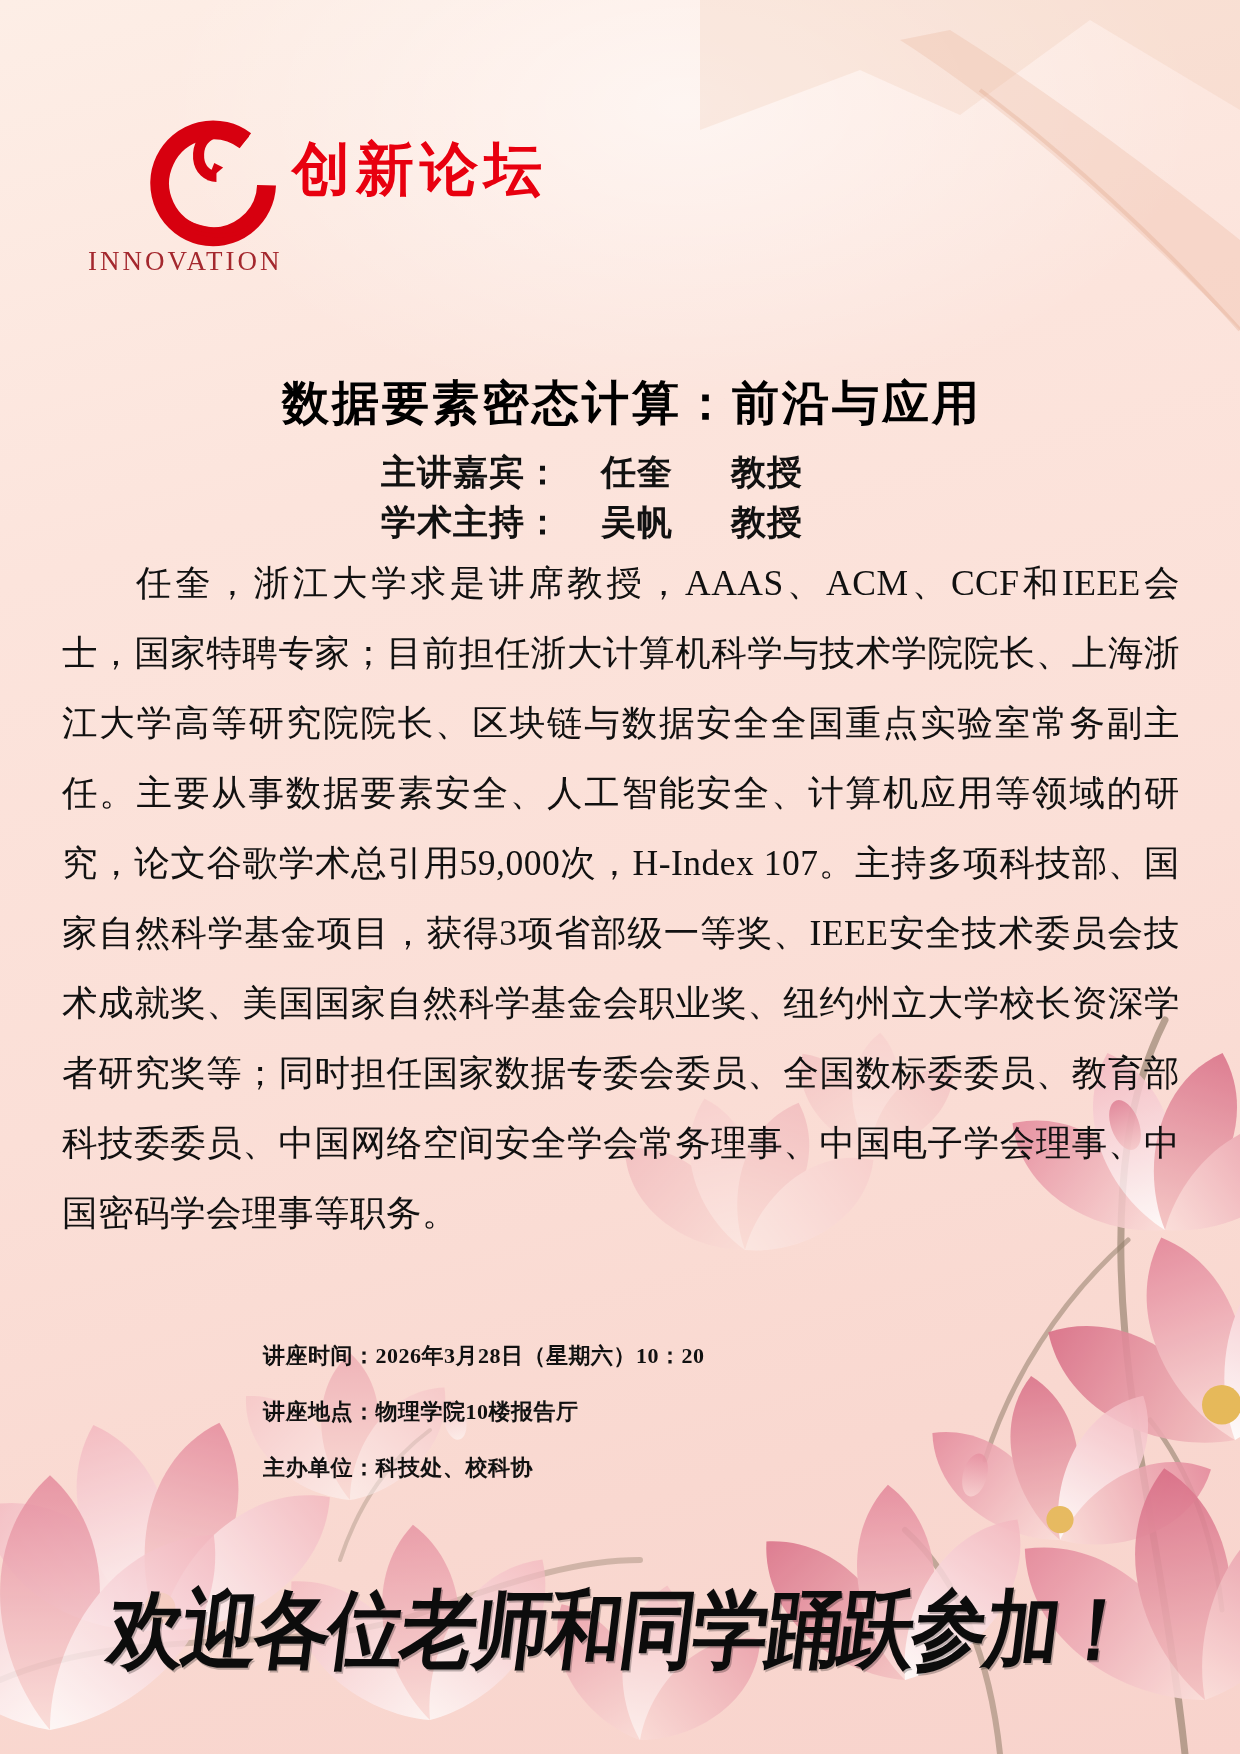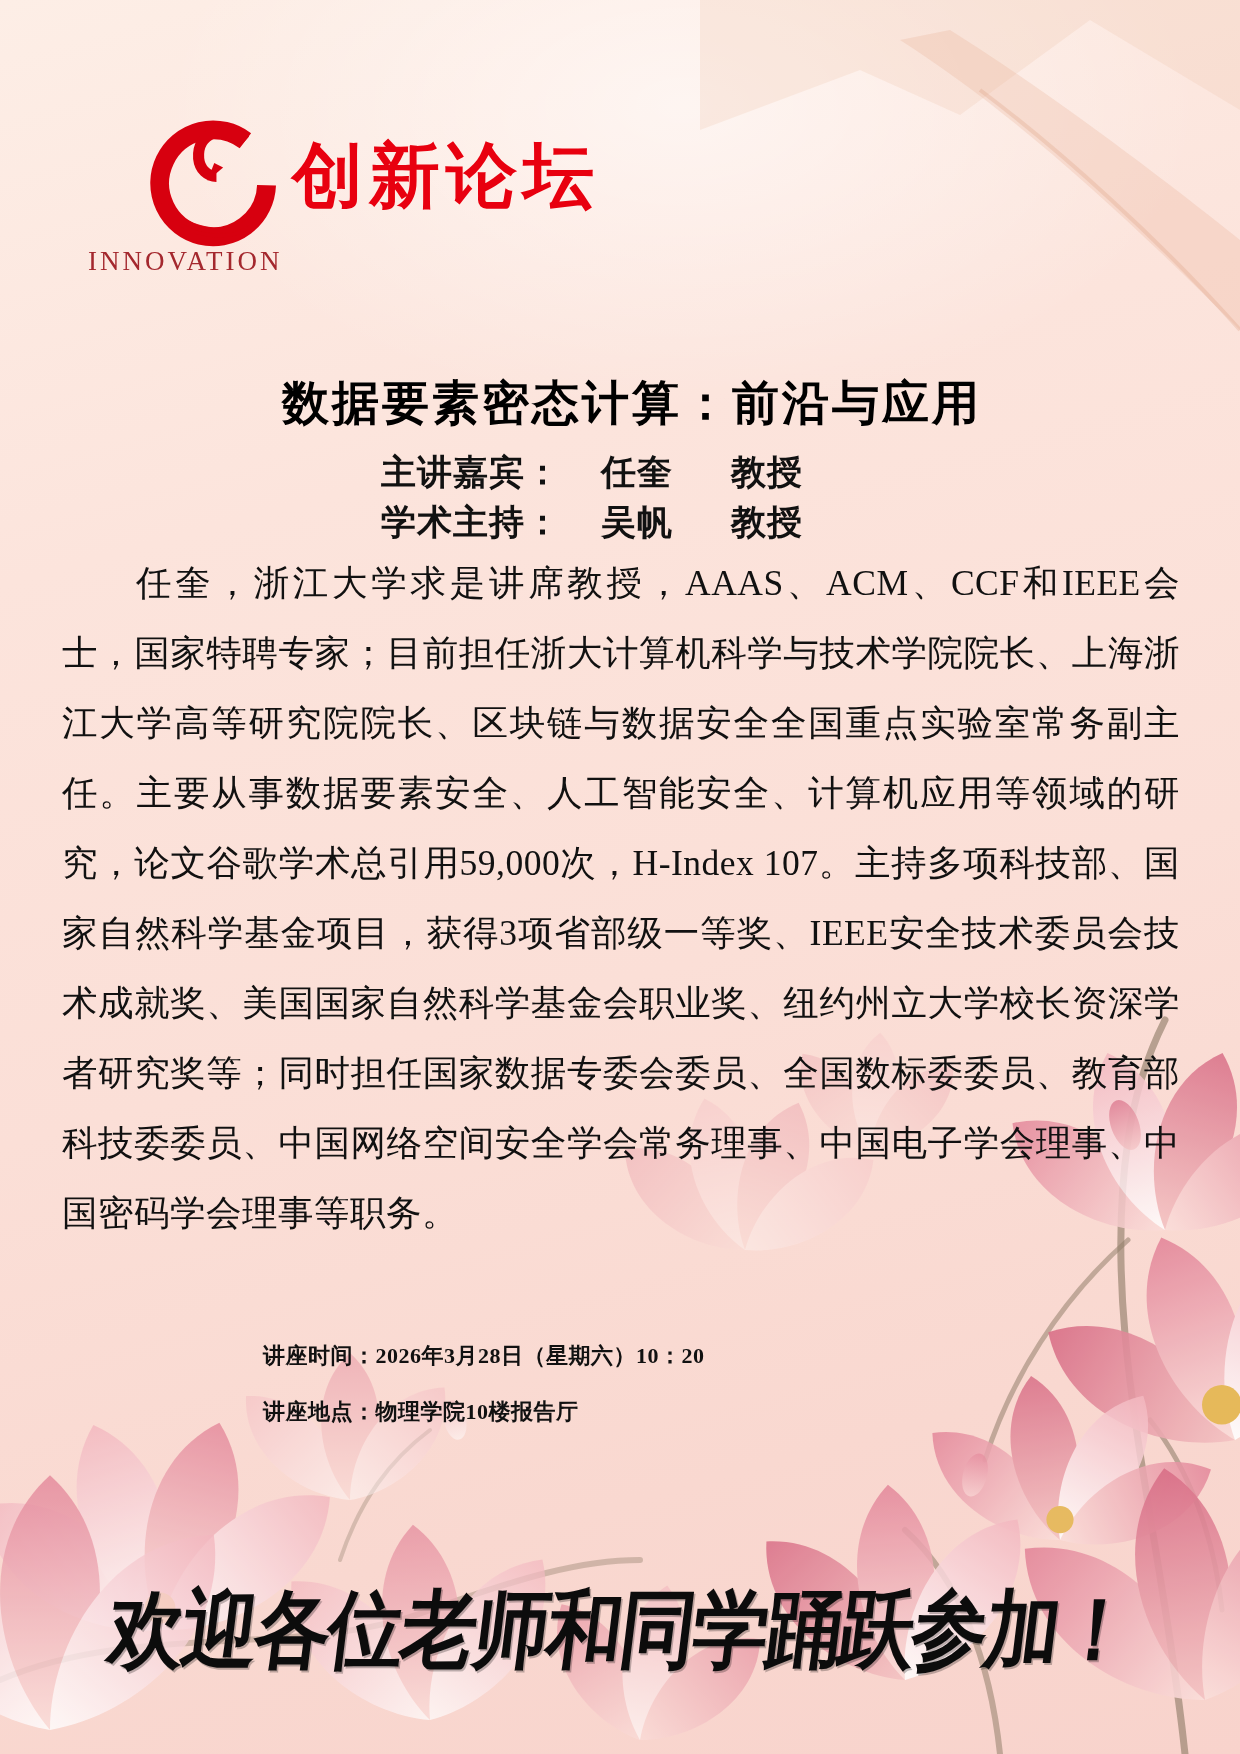--- a/index.html
+++ b/index.html
@@ -20,21 +20,21 @@
   
   .logo-mark{position:absolute;left:133px;top:114px;width:158px;height:138px;}
   .logo-word{
     position:absolute;left:88px;top:246px;width:240px;
     font-size:27px;letter-spacing:3px;
     color:#a4282e;font-weight:400;
   }
   .forum-title{
     position:absolute;left:292px;top:140px;
     font-family:"Liberation Sans","DejaVu Sans",sans-serif;
-    font-weight:900;font-size:71px;line-height:1;
+    font-weight:900;font-size:58px;line-height:1;
     color:#e8000f;letter-spacing:6px;
   }
   .lecture-num{
     position:absolute;left:648px;top:178px;
     font-family:"Liberation Sans","DejaVu Sans",sans-serif;
     font-weight:700;font-size:55px;line-height:1;
     color:#e8000f;letter-spacing:2px;
   }
 
   
@@ -227,18 +227,21 @@
 
     <p class="bio">任奎，浙江大学求是讲席教授，AAAS、ACM、CCF和IEEE会士，国家特聘专家；目前担任浙大计算机科学与技术学院院长、上海浙江大学高等研究院院长、区块链与数据安全全国重点实验室常务副主任。主要从事数据要素安全、人工智能安全、计算机应用等领域的研究，论文谷歌学术总引用59,000次，H-Index 107。主持多项科技部、国家自然科学基金项目，获得3项省部级一等奖、IEEE安全技术委员会技术成就奖、美国国家自然科学基金会职业奖、纽约州立大学校长资深学者研究奖等；同时担任国家数据专委会委员、全国数标委委员、教育部科技委委员、中国网络空间安全学会常务理事、中国电子学会理事、中国密码学会理事等职务。</p>
 
     <div class="details">
       <div class="detail-row">
         <span>讲座时间：</span><span>2026年3月28日（星期六）10：20</span>
       </div>
       <div class="detail-row">
         <span>讲座地点：</span><span>物理学院10楼报告厅</span>
       </div>
+      <div class="detail-row">
+        <span>主办单位：</span><span>科技处、校科协</span>
+      </div>
     </div>
 
     <div class="welcome">欢迎各位老师和同学踊跃参加！</div>
 
   </div>
 </div>
 
 </body></html>

